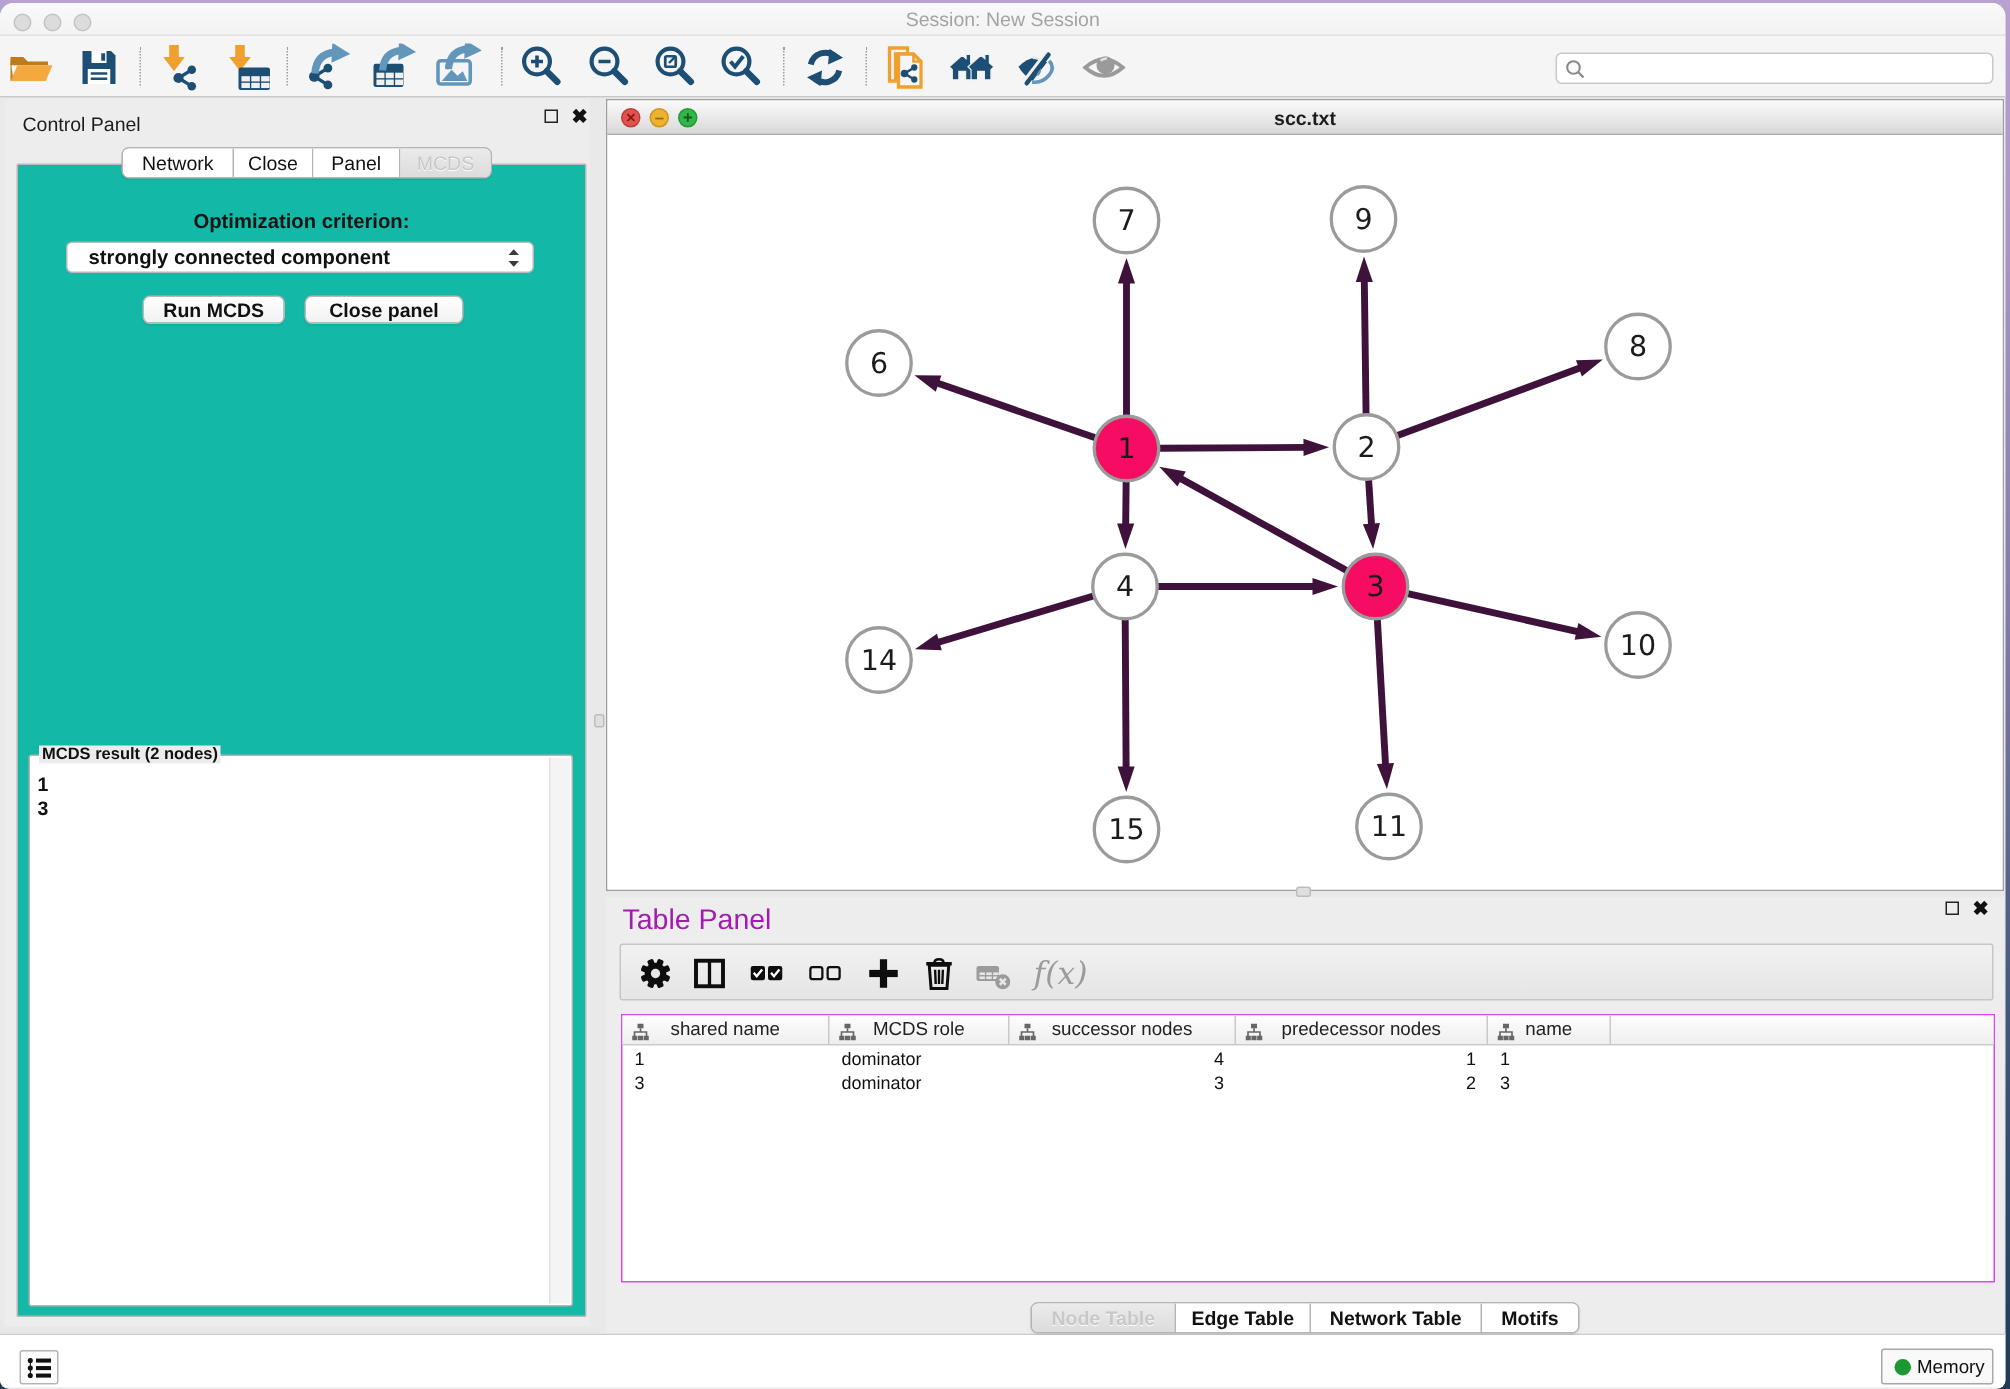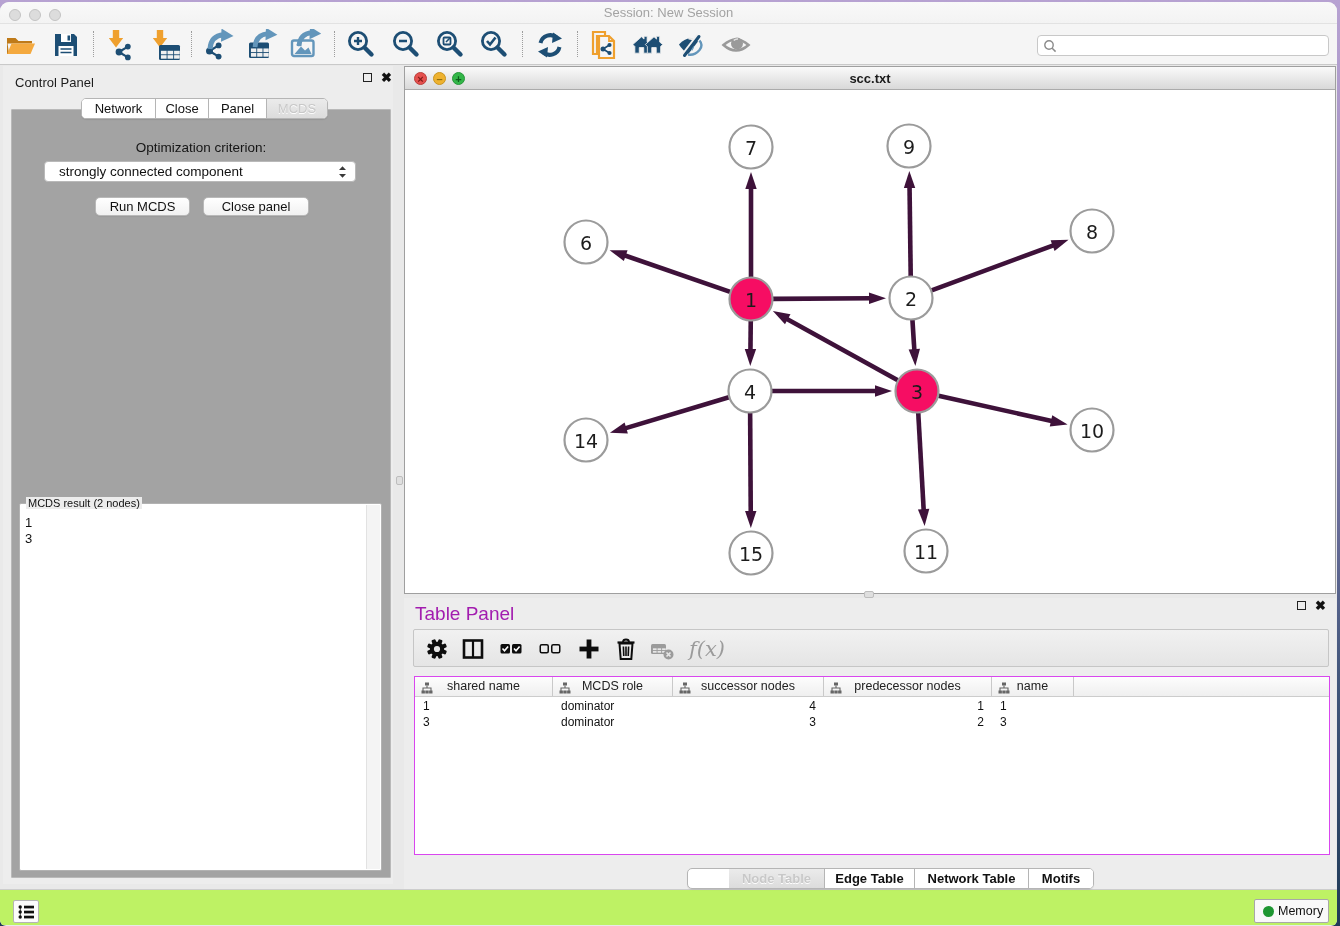--- a/index.html
+++ b/index.html
@@ -55,21 +55,21 @@
   .seg-tab { height:100%; font-size:13px; color:#111; text-align:center;
     background:#fff; border-right:1px solid #b5b5b5; line-height:19px; }
   .seg-tab:last-child { border-right:none; }
   .seg-tab.selected {
     background:linear-gradient(#ebebeb,#dcdcdc);
     color:#c8c8c8; text-shadow:0 1px 0 rgba(255,255,255,0.95);
   }
   #cp-tabs { left:78px; top:32px; }
   #cp-content {
     position:absolute; left:8px; top:43px; width:380px; height:769px;
-    background:#a3a3a3; border:1px solid #b9b9b9; border-radius:1px;
+    background:#14b8a6; border:1px solid #b9b9b9; border-radius:1px;font-weight:bold;
   }
   #opt-label { position:absolute; left:0; top:30px; width:100%; text-align:center;
     font-size:13.5px; color:#151515; }
   #criterion-select {
     position:absolute; left:32px; top:51px; width:312px; height:21px;
     background:#fff; border:1px solid #b9b9b9; border-radius:4px;
     font-size:13.5px; color:#111; line-height:19px; padding-left:14px;
   }
   #criterion-chevron { position:absolute; right:7px; top:3px; }
   .push-btn {
@@ -128,27 +128,27 @@
   #table-header { position:absolute; left:0; top:0; width:100%; height:20px; display:flex;
     background:linear-gradient(#fdfdfd,#efefef); border-bottom:1px solid #cccccc; }
   .th-cell { position:relative; height:100%; border-right:1px solid #c9c9c9;
     font-size:12.5px; color:#222; text-align:center; line-height:19px; }
   .th-cell .hier { position:absolute; left:6px; top:4px; }
   .th-filler { flex:1; border-right:none; }
   .tr-row { position:absolute; left:0; width:100%; height:16px; display:flex; }
   .td-cell { height:16px; font-size:12px; color:#111; line-height:16px; padding:0 8px; }
   .td-left { text-align:left; }
   .td-right { text-align:right; }
-  #tp-tabs { left:283px; top:270px;padding-left:41px; }
+  #tp-tabs { left:283px; top:270px; }
   #tp-tabs .seg-tab { font-weight:bold; }
   #tp-tabs .seg-tab.selected { font-weight:bold; }
   
   #status-bar {
     position:absolute; left:0; top:887px; width:100%; height:36px;
-    background:#bef264; border-top:1px solid #cdcdcd;
+    background:#ffffff; border-top:1px solid #cdcdcd;
   }
   #taskmgr-btn { position:absolute; left:13px; top:10px; width:26px; height:23px;
     background:#fcfcfc; border:1px solid #b4b4b4; border-radius:2px; }
   #taskmgr-btn svg { position:absolute; left:4px; top:3px; }
   #memory-btn { position:absolute; left:1254px; top:9px; width:75px; height:24px;
     background:#f9f9f9; border:1px solid #a8a8a8; border-radius:2px;
     font-size:12.5px; color:#111; text-align:left; line-height:22px; padding-left:23px; }
   #memory-dot { position:absolute; left:8px; top:6px; width:11px; height:11px;
     border-radius:50%; background:#1e9632; }
 </style>

